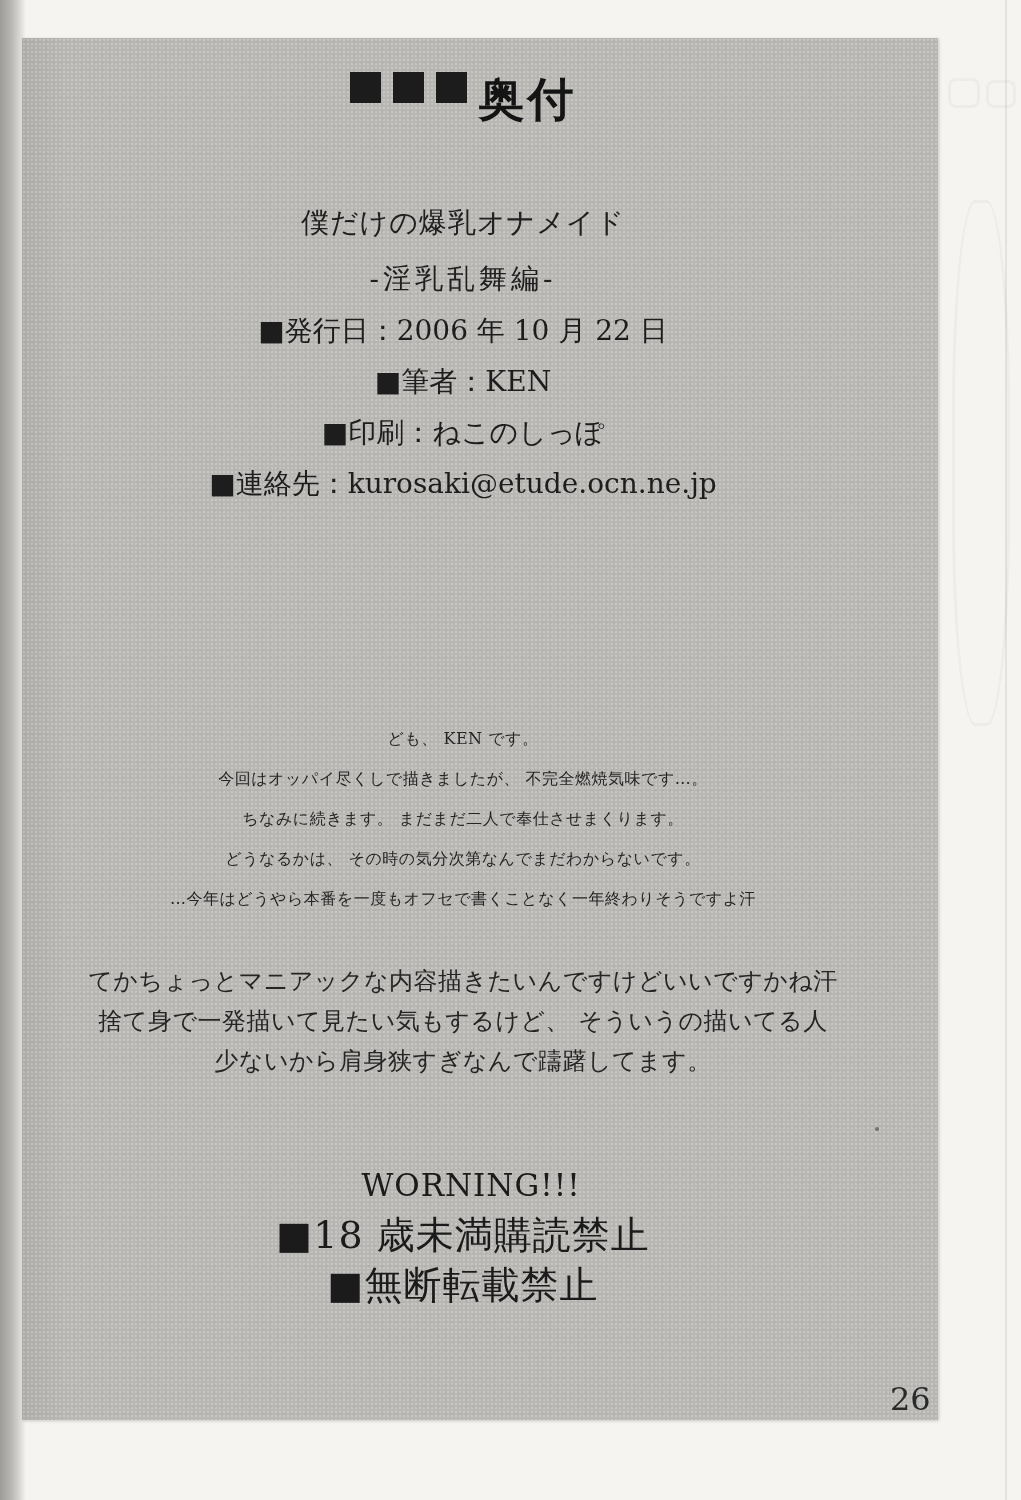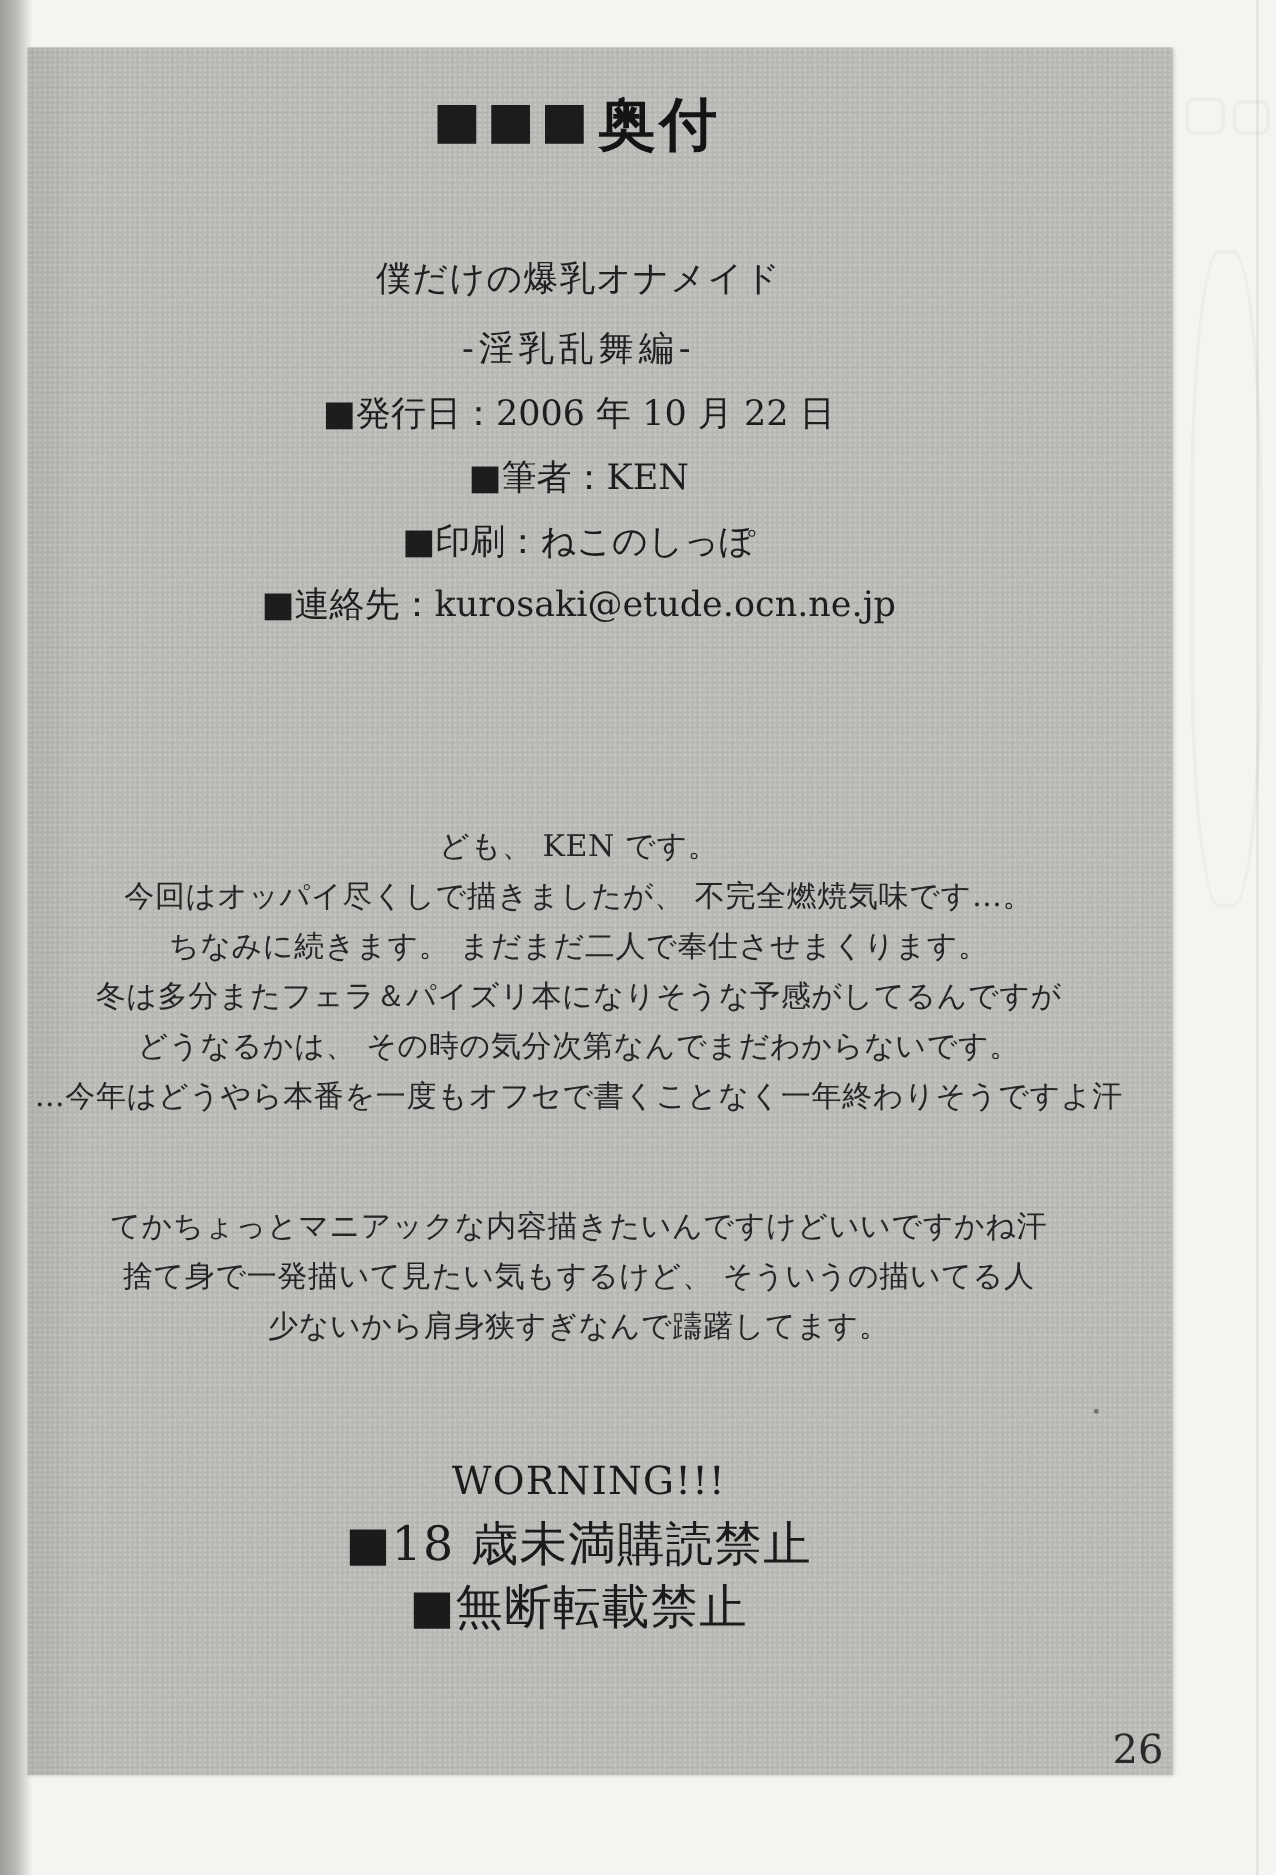--- a/index.html
+++ b/index.html
@@ -27,30 +27,30 @@
     background-image:
       linear-gradient(to right,rgba(0,0,0,0.05),rgba(0,0,0,0) 45px),
       radial-gradient(rgba(255,255,255,0.22) 0.8px,rgba(0,0,0,0) 1.6px),
       radial-gradient(rgba(0,0,0,0.035) 1px,rgba(0,0,0,0) 1.8px);
     background-size:auto,4px 4px,7px 7px;
     box-shadow:1px 1px 3px rgba(0,0,0,0.18);
     color:#1e1e1e;
   }
   .centered{position:absolute;left:0;right:34px;text-align:center;}
   
-  .header{top:34px;display:flex;justify-content:center;align-items:center;}
+  .header{top:34px;display:flex;justify-content:center;}
   .sq{width:31px;height:31px;background:#1c1c1c;margin-right:12px;display:inline-block;}
   .header-title{font-size:46px;font-weight:bold;color:#141414;letter-spacing:3px;line-height:54px;}
   
   .book-title{top:166px;font-size:28px;letter-spacing:1px;color:#202020;}
   .book-subtitle{top:222px;font-size:28px;letter-spacing:4px;color:#202020;}
   
   .colophon{top:267px;font-size:28px;line-height:51px;color:#1d1d1d;}
   
-  .para1{top:619px;font-size:24px;line-height:40px;letter-spacing:0.5px;color:#252525;}
+  .para1{top:681px;font-size:16px;line-height:40px;letter-spacing:0.5px;color:#252525;}
   .para2{top:923px;font-size:24px;line-height:40px;letter-spacing:0.5px;color:#252525;}
   
   .warning{top:1122px;line-height:50px;color:#1b1b1b;}
   .warning-heading{font-size:31px;letter-spacing:1px;padding-left:16px;}
   .warning-line{font-size:38px;letter-spacing:1px;}
   
   .pageno{position:absolute;left:868px;top:1342px;font-size:32px;color:#2a2a2a;}
   
   .speck{position:absolute;left:853px;top:1089px;width:4px;height:4px;border-radius:50%;background:#4a4a4a;opacity:0.65;}
 </style>
@@ -79,21 +79,20 @@
     <div>■発行日：2006 年 10 月 22 日</div>
     <div>■筆者：KEN</div>
     <div>■印刷：ねこのしっぽ</div>
     <div>■連絡先：kurosaki@etude.ocn.ne.jp</div>
   </div>
 
   <div class="centered para1">
     <div>ども、 KEN です。</div>
     <div>今回はオッパイ尽くしで描きましたが、 不完全燃焼気味です…。</div>
     <div>ちなみに続きます。 まだまだ二人で奉仕させまくります。</div>
-    <div>冬は多分またフェラ＆パイズリ本になりそうな予感がしてるんですが</div>
     <div>どうなるかは、 その時の気分次第なんでまだわからないです。</div>
     <div>…今年はどうやら本番を一度もオフセで書くことなく一年終わりそうですよ汗</div>
   </div>
 
   <div class="centered para2">
     <div>てかちょっとマニアックな内容描きたいんですけどいいですかね汗</div>
     <div>捨て身で一発描いて見たい気もするけど、 そういうの描いてる人</div>
     <div>少ないから肩身狭すぎなんで躊躇してます。</div>
   </div>
 

